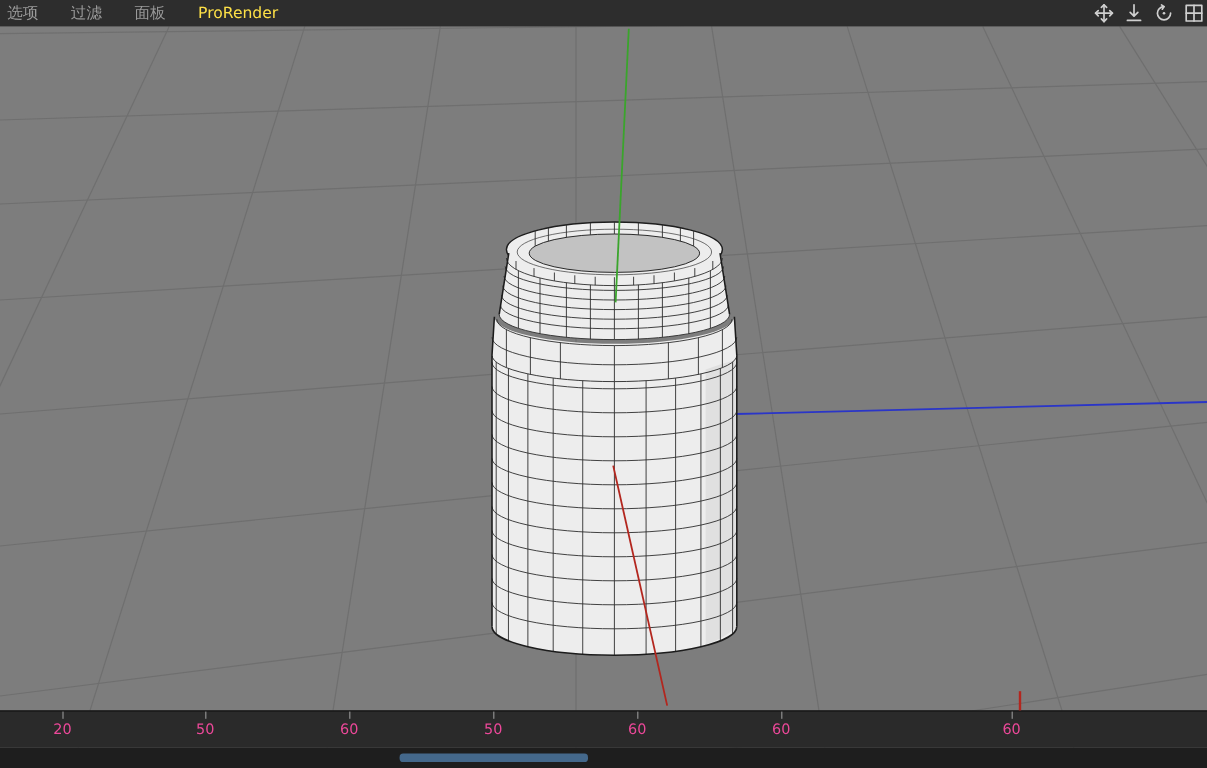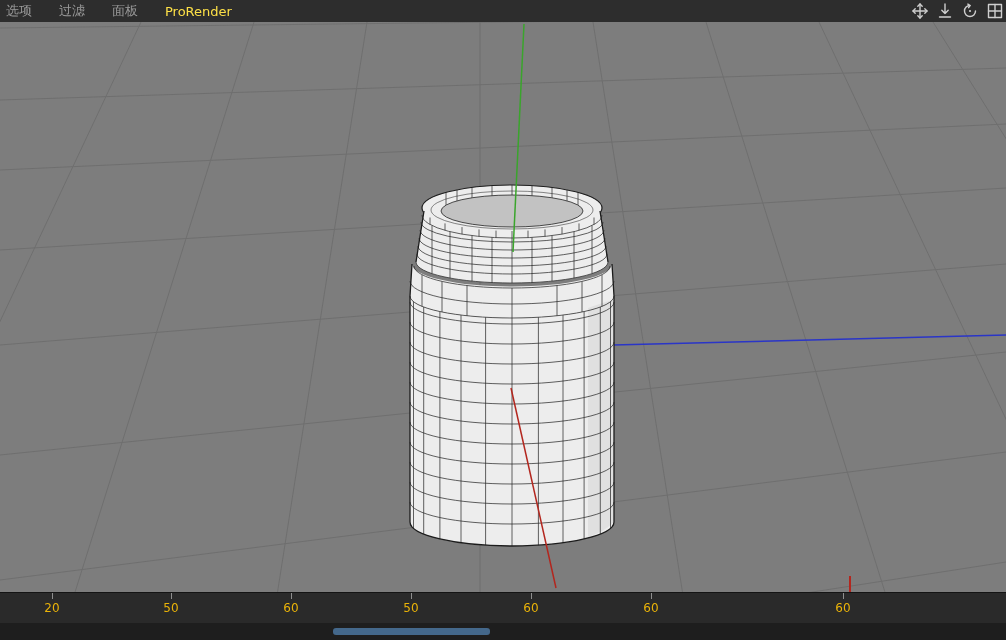--- a/index.html
+++ b/index.html
@@ -14,21 +14,21 @@
   .vp-icons{position:absolute;top:0;right:2px;height:22px;display:flex;align-items:center;
             gap:7px;z-index:31;}
   .vp-icons svg{display:block;}
   .vp-icons .glyph{stroke:#cfcfcf;fill:none;stroke-width:1.4;stroke-linecap:round;stroke-linejoin:round;}
   
   .viewport-svg{position:absolute;top:0;left:0;z-index:1;}
   
   .ruler{position:absolute;left:0;right:0;top:592px;height:30px;background:#2a2a2a;
          border-top:1px solid #141414;z-index:20;}
   .tick{position:absolute;top:0;width:1px;height:6px;background:#8f8f8f;}
-  .tick-label{position:absolute;top:8px;font-size:12px;color:#eab308;transform:translateX(-50%);}
+  .tick-label{position:absolute;top:8px;font-size:12px;color:#ec4899;transform:translateX(-50%);}
   .playhead{position:absolute;left:849px;top:576px;width:2px;height:16px;background:#b3261e;z-index:21;}
   .bottom-strip{position:absolute;left:0;right:0;top:623px;height:17px;background:#1e1e1e;z-index:22;}
   .range-bar{position:absolute;left:333px;top:5px;width:157px;height:7px;border-radius:3px;
              background:#44688b;}
 </style>
 </head>
 <body>
 
 <div class="stage">
 

